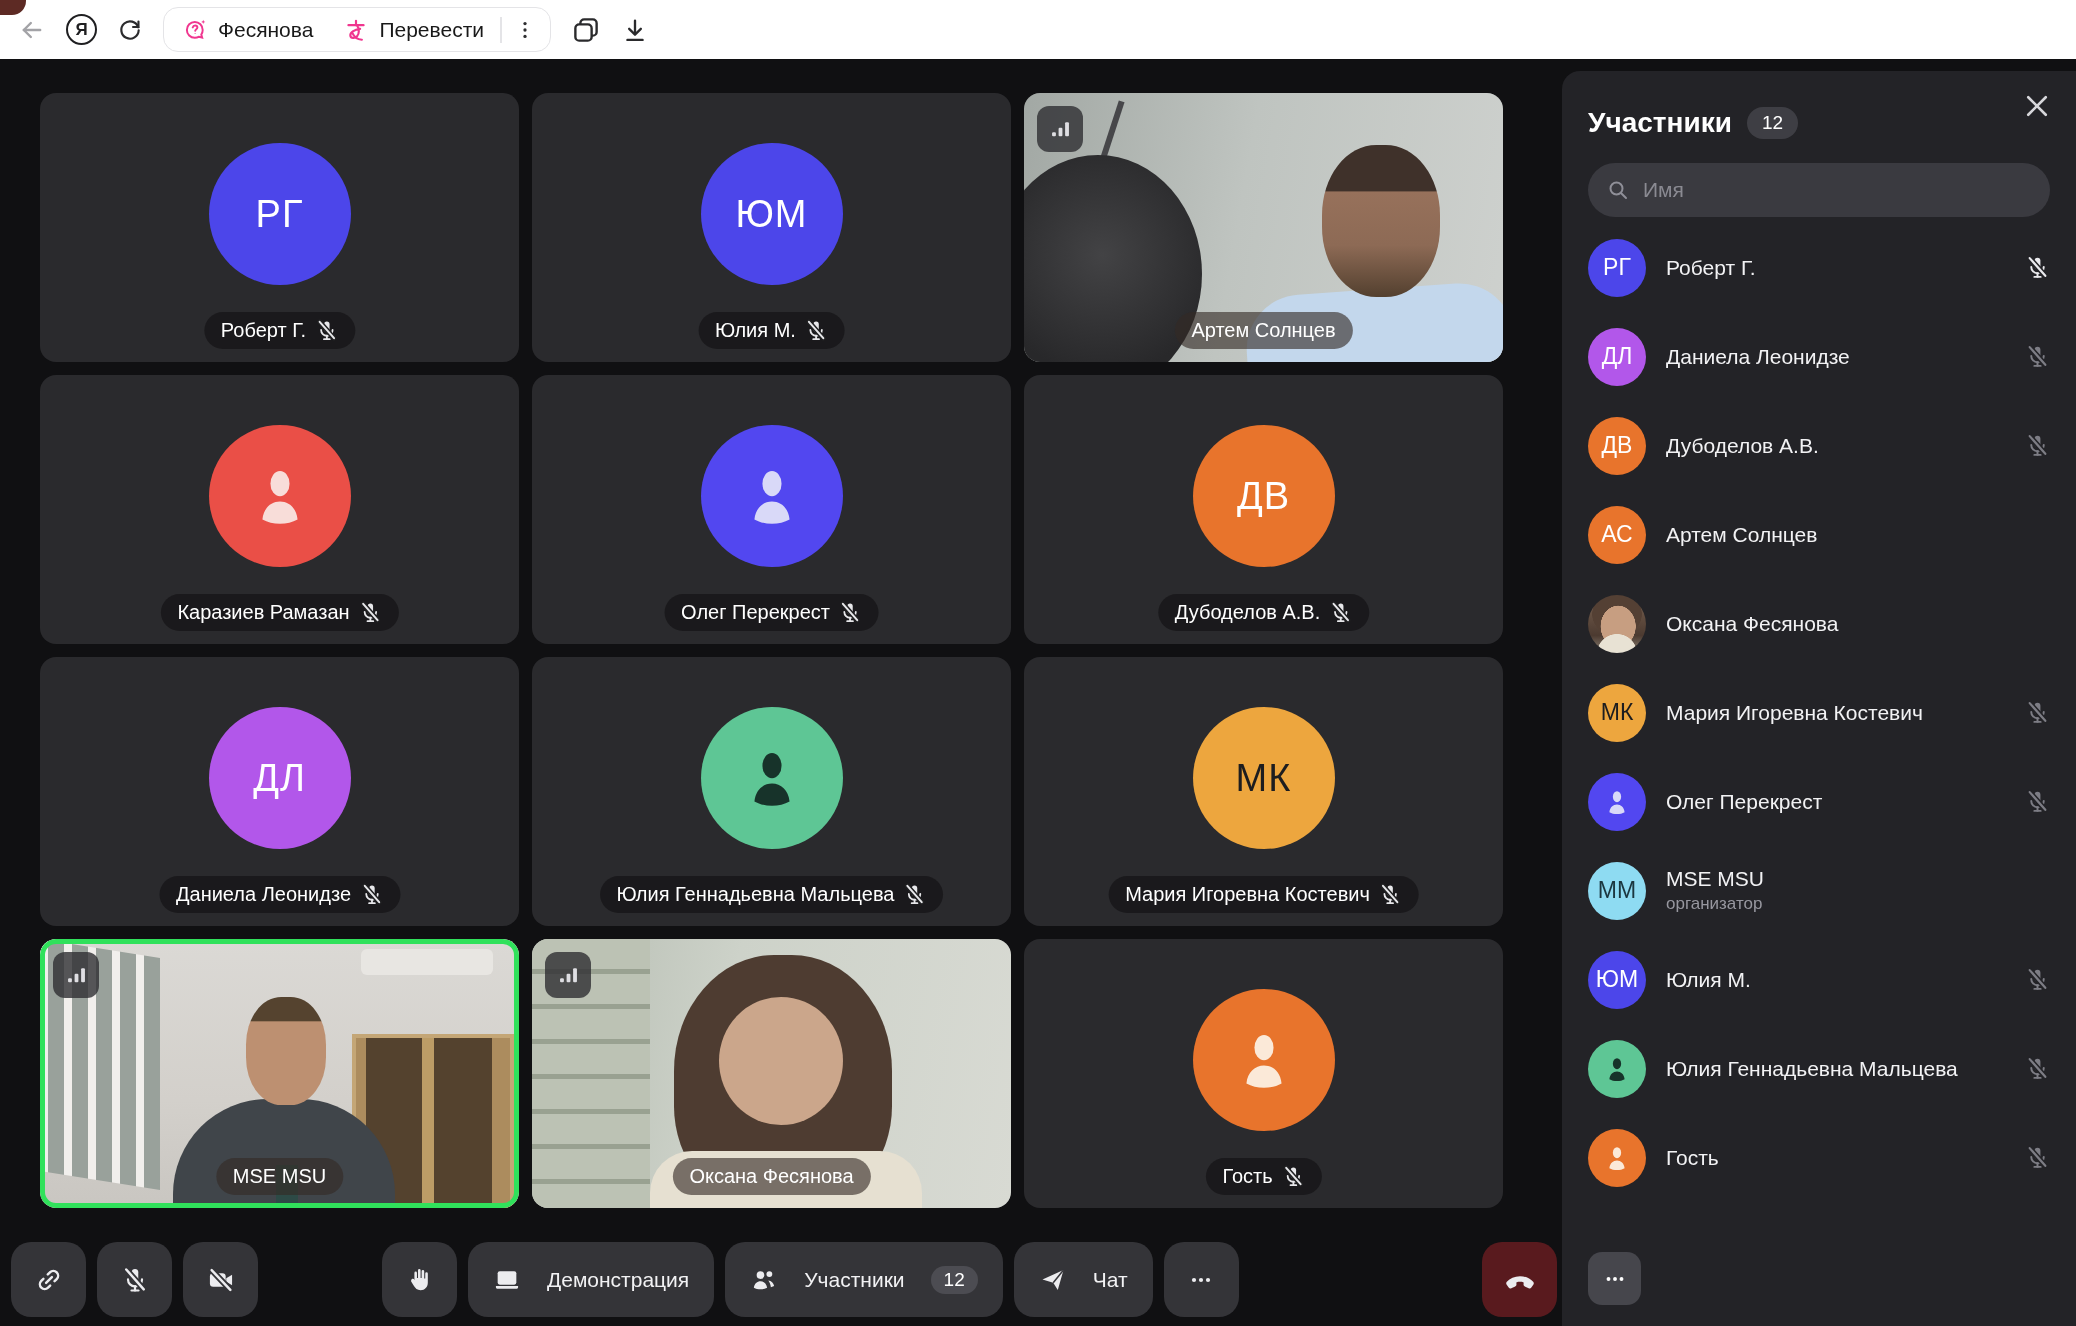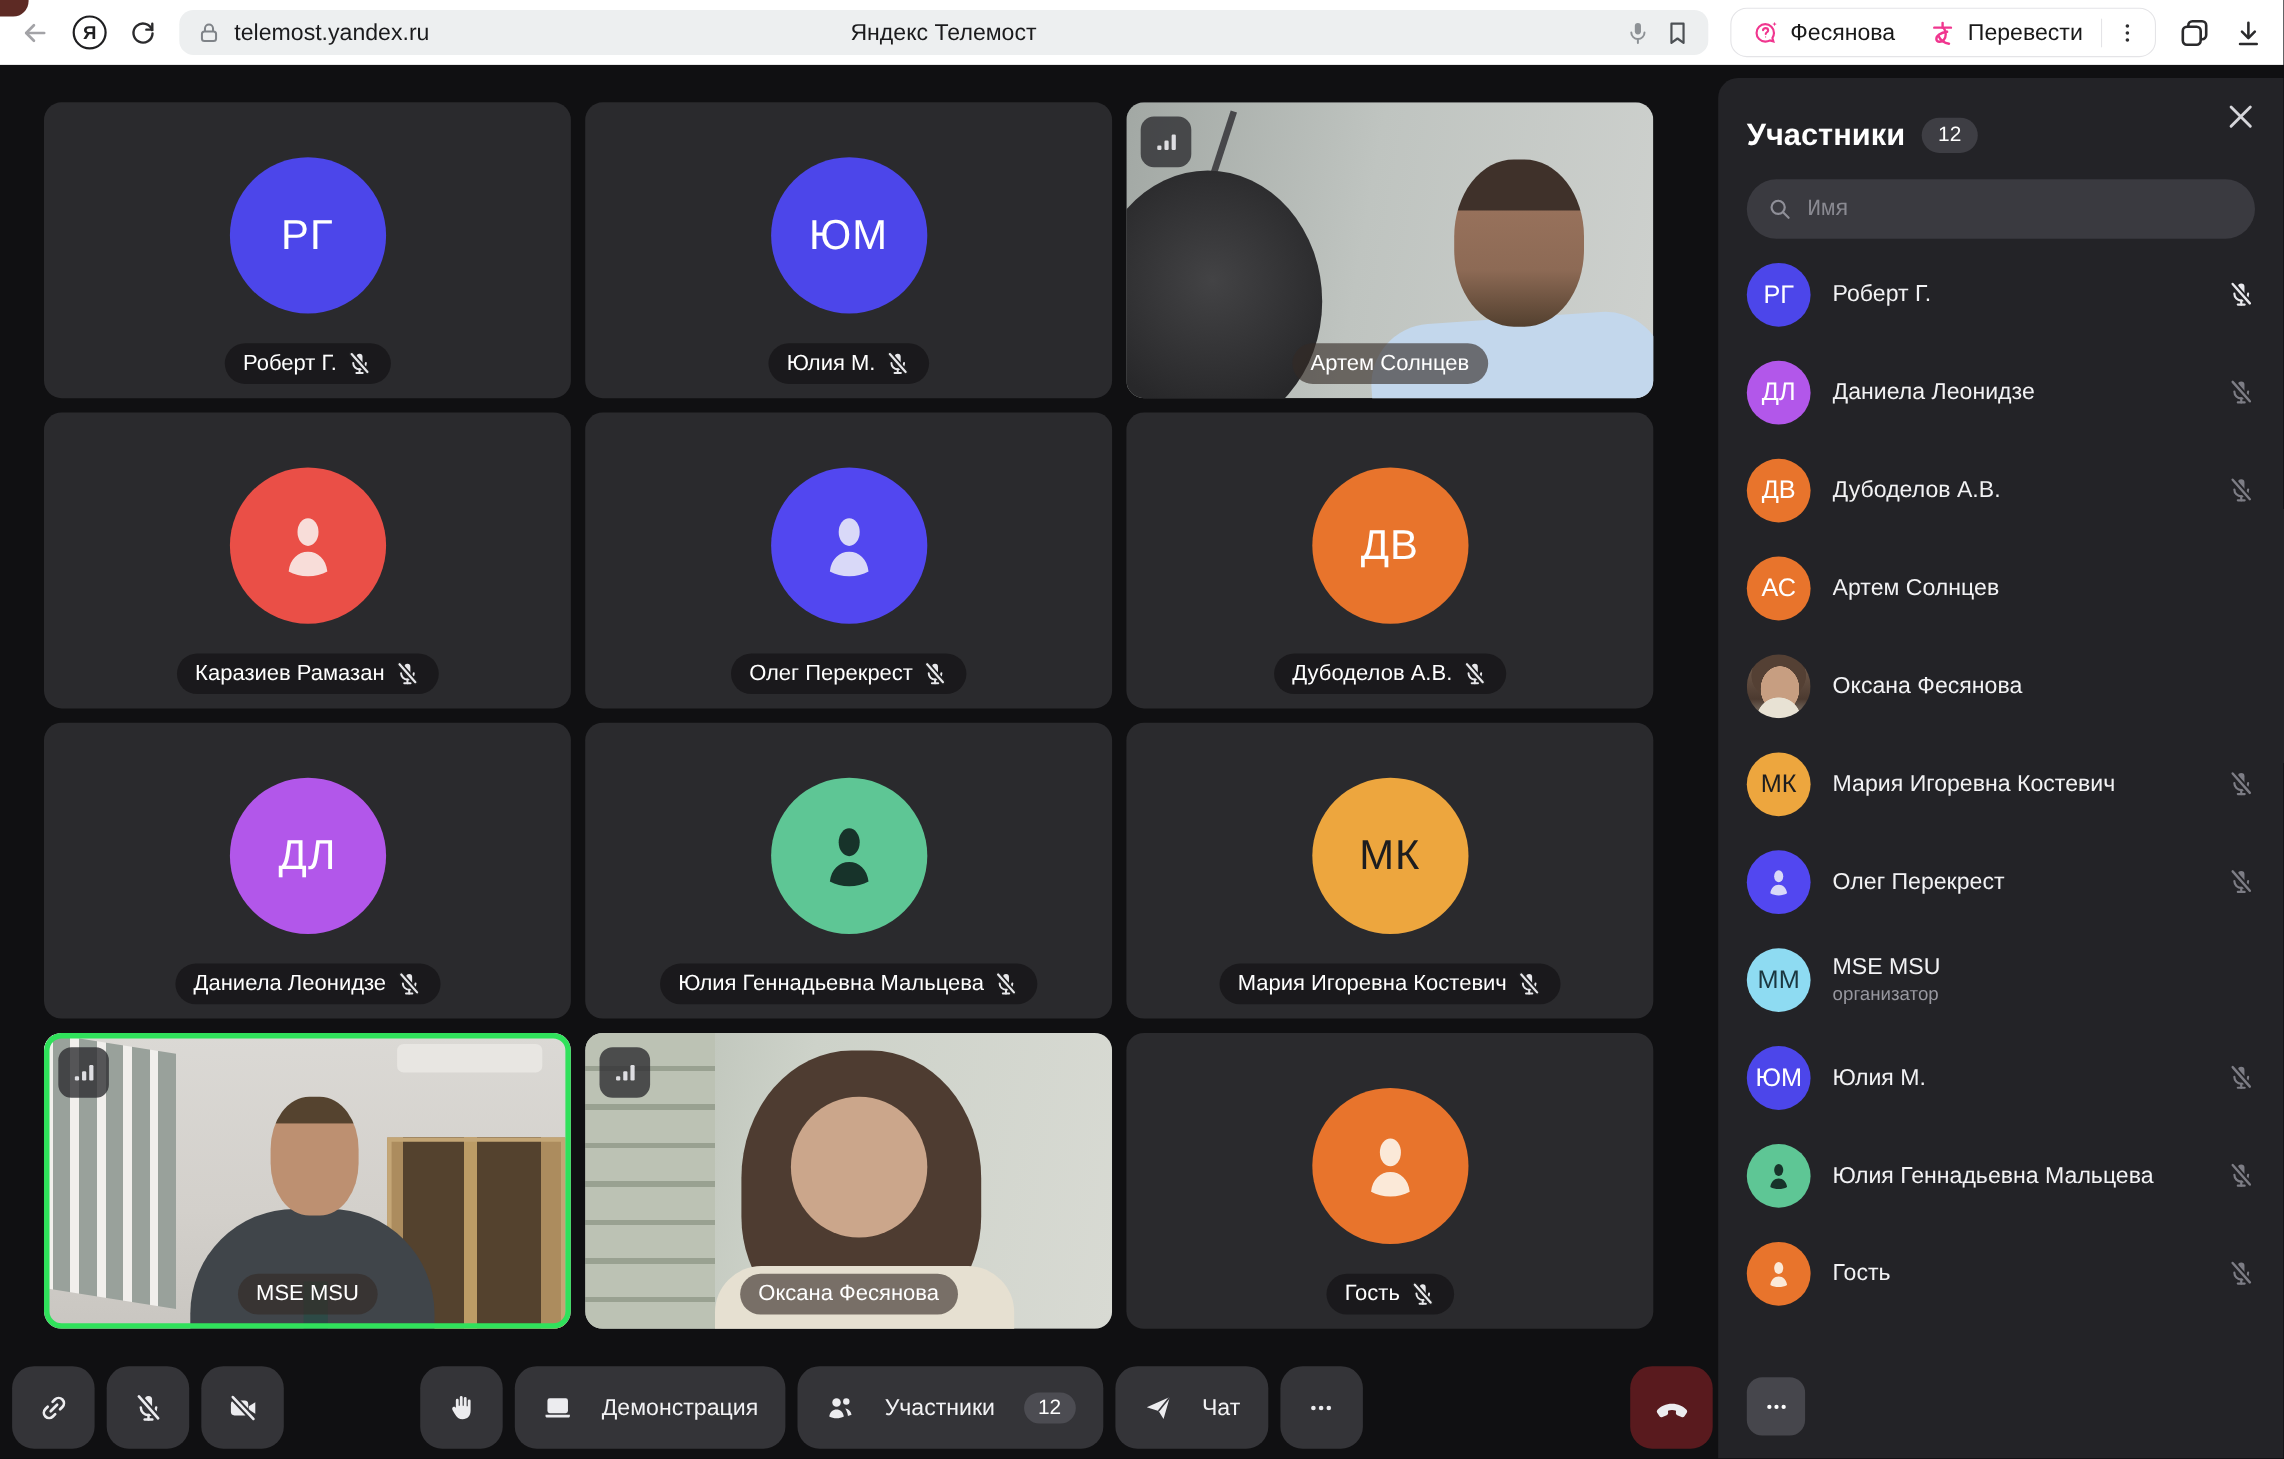--- a/index.html
+++ b/index.html
@@ -87,21 +87,21 @@
 
   
   .sidebar{width:514px;flex:none;margin-top:12px;background:#232327;border-radius:18px 0 0 0;position:relative;
     padding:30px 26px 0;color:#fff;overflow:hidden;--icon-bg:#232327}
   .sb-close{position:absolute;top:20px;right:24px;width:30px;height:30px;background:none;border:none;color:#d6d6da;padding:0;cursor:pointer}
   .sb-title-row{display:flex;align-items:center;gap:15px;margin-top:6px}
   .sb-title{font-size:28px;font-weight:700}
   .sb-badge{background:#3e3e44;border-radius:999px;padding:5px 15px;font-size:19px}
   .sb-search{margin-top:24px;height:54px;background:#3a3a40;border-radius:27px;display:flex;align-items:center;padding:0 18px;gap:11px}
   .sb-search .si{width:24px;height:24px;color:#8f8f98;flex:none}
-  .sb-search input{background:none;border:none;outline:none;color:#e8e8ec;font-size:21px;font-family:Liberation Mono, monospace;width:100%}
+  .sb-search input{background:none;border:none;outline:none;color:#e8e8ec;font-size:21px;font-family:Liberation Sans, sans-serif;width:100%}
   .sb-search input::placeholder{color:#8a8a92}
   .sb-list{margin-top:6px}
   .sb-row{height:89px;display:flex;align-items:center;gap:20px;cursor:pointer}
   .sb-avatar{width:58px;height:58px;border-radius:50%;flex:none;display:flex;align-items:center;justify-content:center;
     font-size:23px;font-weight:500;color:#fff;overflow:hidden}
   .sb-avatar .pglyph{width:32px;height:32px}
   .avatar-photo{background:
     radial-gradient(circle at 50% 102%,#e8e2d4 0 30%,rgba(0,0,0,0) 31%),
     radial-gradient(ellipse 34% 40% at 52% 54%,#c79e81 0 88%,rgba(0,0,0,0) 90%),
     radial-gradient(ellipse 47% 42% at 50% 33%,#544034 0 90%,rgba(0,0,0,0) 92%),
@@ -130,42 +130,20 @@
         <path d="M11 18l-6-6 6-6"></path>
       </svg>
     </span>
   <span class="tb-logo">Я</span>
   <span class="tb-icon refresh">
       <svg viewBox="0 0 24 24" fill="none" stroke="currentColor" stroke-width="2" stroke-linecap="round">
         <path d="M19.6 9.5A8 8 0 1 0 20 12.3"></path>
         <path d="M19.8 4.2v5h-5"></path>
       </svg>
     </span>
-  <div class="urlbar">
-    <span class="tb-icon lock">
-        <svg viewBox="0 0 24 24" fill="none" stroke="currentColor" stroke-width="2">
-          <rect x="5" y="10.5" width="14" height="9.5" rx="2.5"></rect>
-          <path d="M8 10.5V7.5a4 4 0 0 1 8 0v3"></path>
-        </svg>
-      </span>
-    <span class="url-text">telemost.yandex.ru</span>
-    <span class="page-title">Яндекс Телемост</span>
-    <span class="tb-icon vmic">
-        <svg viewBox="0 0 24 24" fill="none">
-          <rect x="9.2" y="2.8" width="5.6" height="10.5" rx="2.8" fill="currentColor"></rect>
-          <path d="M6 11.5a6 6 0 0 0 12 0" stroke="currentColor" stroke-width="1.8" stroke-linecap="round"></path>
-          <path d="M12 17.5V21" stroke="currentColor" stroke-width="1.8" stroke-linecap="round"></path>
-        </svg>
-      </span>
-    <span class="tb-icon bm">
-        <svg viewBox="0 0 24 24" fill="none" stroke="currentColor" stroke-width="2" stroke-linejoin="round">
-          <path d="M6.5 3.5h11V21l-5.5-4-5.5 4z"></path>
-        </svg>
-      </span>
-  </div>
   <div class="ask-pill">
     <button class="pill-btn">
       <span class="tb-icon pink">
           <svg viewBox="0 0 24 24" fill="none" stroke="currentColor" stroke-width="1.8">
             <path d="M11.8 4.6a7.3 7.3 0 1 0 0 14.6c1.5 0 2.7-.3 4-1l2.8.8-.8-2.8c.8-1.3 1.3-2.7 1.3-4.3a7.3 7.3 0 0 0-7.3-7.3z"></path>
             <path d="M9.9 9.6c.3-1.1 1.2-1.7 2.2-1.7 1.2 0 2.1.8 2.1 1.9 0 1.5-2 1.6-2 3" stroke-linecap="round"></path>
             <circle cx="12.1" cy="15.3" r="0.5" fill="currentColor" stroke="none"></circle>
             <path d="M19.6 2.6l.5 1.4 1.4.5-1.4.5-.5 1.4-.5-1.4-1.4-.5 1.4-.5z" fill="currentColor" stroke="none"></path>
           </svg>
         </span>

